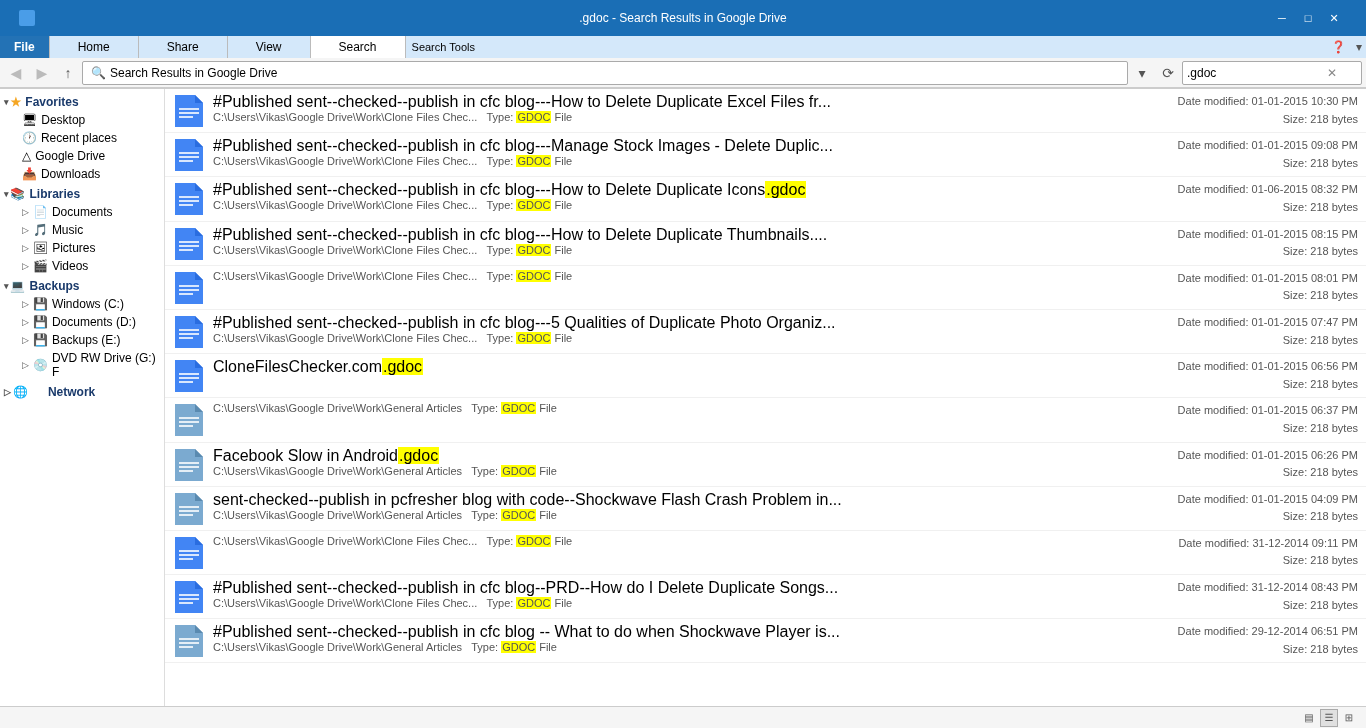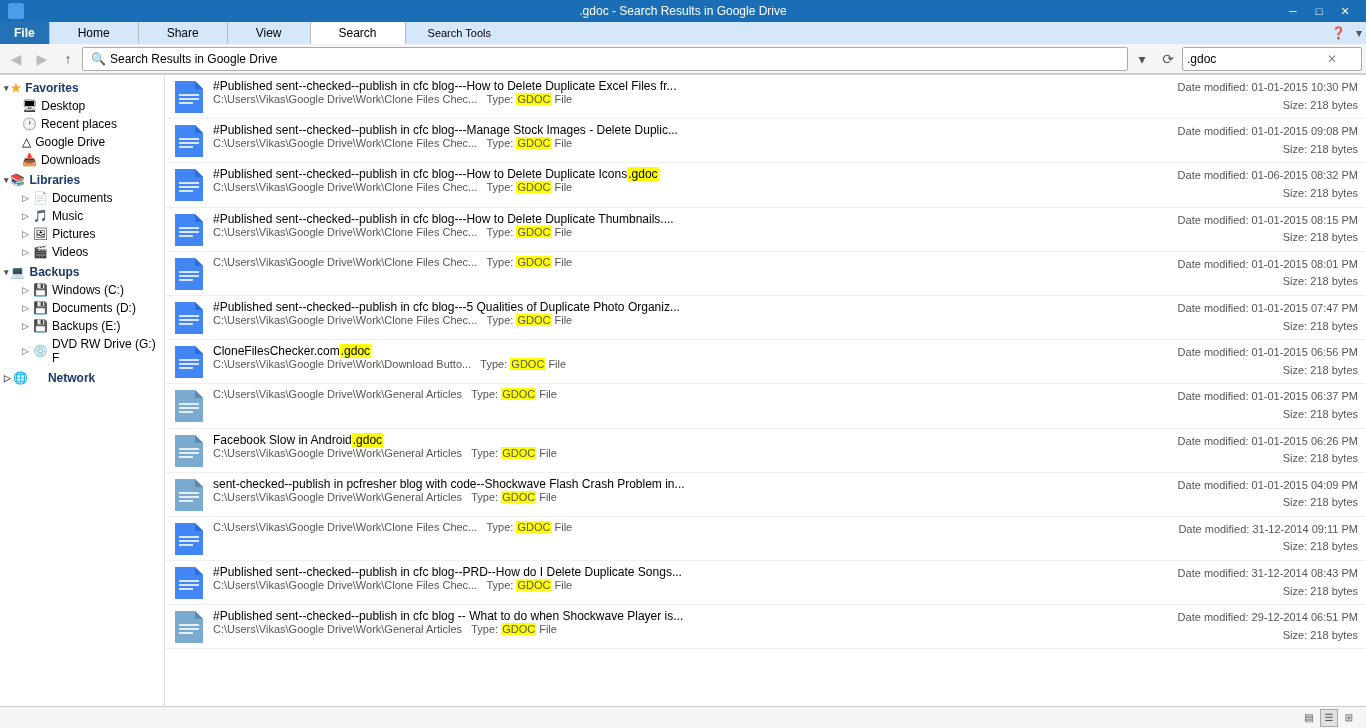--- a/index.html
+++ b/index.html
@@ -4,22 +4,22 @@
   <style>
     * { margin: 0; padding: 0; box-sizing: border-box; }
     body { font-family: 'Segoe UI', sans-serif; font-size: 12px; background: #fff; color: #000; width: 1366px; height: 728px; overflow: hidden; display: flex; flex-direction: column; }
 
     
     .title-bar {
       background: #1a6eb5;
       color: #fff;
       display: flex;
       align-items: center;
-      height: 22px;
-      padding: 0 8px;
+      height: 36px;
+      padding: 0 19px;
       justify-content: space-between;
       flex-shrink: 0;
     }
     .title-bar-left { display: flex; align-items: center; gap: 4px; }
     .title-bar-title { font-size: 12px; color: #fff; flex: 1; text-align: center; position: absolute; left: 0; right: 0; pointer-events: none; }
     .title-bar-controls { display: flex; gap: 0; }
     .title-bar-btn { width: 26px; height: 22px; display: flex; align-items: center; justify-content: center; cursor: pointer; color: #fff; font-size: 11px; }
     .title-bar-icon { width: 16px; height: 16px; background: #4a9de8; display: inline-block; border-radius: 2px; }
 
     
@@ -162,21 +162,21 @@
       flex-shrink: 0;
       display: flex;
       align-items: center;
       justify-content: center;
       margin-right: 8px;
       margin-top: 2px;
     }
 
     .file-item-info { flex: 1; min-width: 0; }
     .file-item-name {
-      font-size: 12px;
+      font-size: 16px;
       color: #000;
       white-space: nowrap;
       overflow: hidden;
       text-overflow: ellipsis;
     }
     .file-item-path {
       font-size: 11px;
       color: #555;
       white-space: nowrap;
       overflow: hidden;
@@ -233,21 +233,21 @@
   </div>
 </div>
 
 <div class="ribbon">
   <div class="ribbon-tabs">
     <div class="ribbon-tab file-tab">File</div>
     <div class="ribbon-tab">Home</div>
     <div class="ribbon-tab">Share</div>
     <div class="ribbon-tab">View</div>
     <div class="ribbon-tab active">Search</div>
-    <div style="font-size:11px; color:#000; padding: 2px 22px; display:flex; align-items:center; background:#d4e8fa;">Search Tools</div>
+    <div style="font-size:11px; color:#000; padding: 2px 6px; display:flex; align-items:center; background:#d4e8fa;">Search Tools</div>
     <div style="flex:1; background: #d4e8fa;"></div>
     <div style="display:flex; align-items:center; padding:0 6px; cursor:pointer; color:#555;">❓</div>
     <div style="display:flex; align-items:center; padding:0 4px; cursor:pointer; color:#555;">▾</div>
   </div>
 
   <div class="address-bar">
     <div class="nav-btn disabled">◀</div>
     <div class="nav-btn disabled">▶</div>
     <div style="display:flex; align-items:center; gap:1px;">
       <div class="nav-btn">↑</div>
@@ -477,21 +477,20 @@
         <svg width="28" height="32" viewBox="0 0 28 32">
           <polygon points="0,0 20,0 28,8 28,32 0,32" fill="#4285f4" rx="2"></polygon>
           <polygon points="20,0 20,8 28,8" fill="#2a6de0"></polygon>
           <rect x="4" y="13" width="20" height="2" fill="#fff" opacity="0.8"></rect>
           <rect x="4" y="17" width="20" height="2" fill="#fff" opacity="0.8"></rect>
           <rect x="4" y="21" width="14" height="2" fill="#fff" opacity="0.8"></rect>
         </svg>
       </div>
       <div class="file-item-info">
         <div class="file-item-name">CloneFilesChecker.com<span class="highlight">.gdoc</span></div>
-        <div class="file-item-path">C:\Users\Vikas\Google Drive\Work\Download Butto...&nbsp;&nbsp;&nbsp;Type: <span class="highlight">GDOC</span> File</div>
       </div>
       <div class="file-item-meta">
         <div>Date modified: 01-01-2015 06:56 PM</div>
         <div>Size: 218 bytes</div>
       </div>
     </div>
       <div class="file-item">
       <div class="file-item-icon">
         <svg width="28" height="32" viewBox="0 0 28 32">
           <polygon points="0,0 20,0 28,8 28,32 0,32" fill="#7baad0" rx="2"></polygon>

